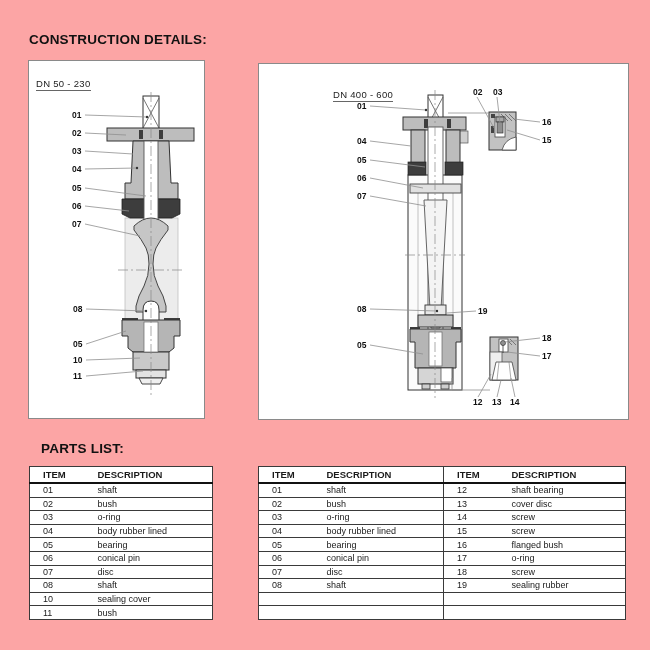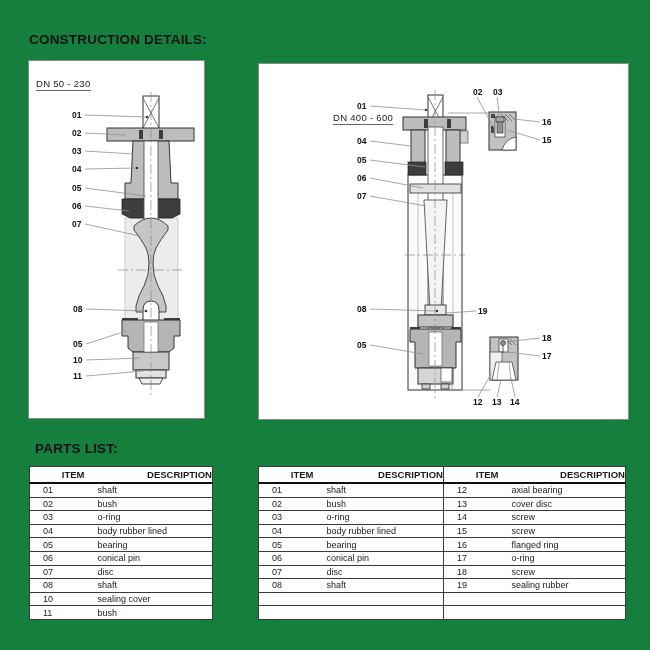--- a/index.html
+++ b/index.html
@@ -1,17 +1,17 @@
 <!DOCTYPE html>
 <html><head>
 <meta charset="utf-8">
 <style>
   html,body{margin:0;padding:0;background:#fff;}
   #page{
-    position:relative;width:650px;height:650px;background:#15803d;overflow:hidden;
+    position:relative;width:650px;height:650px;background:#fca5a5;overflow:hidden;
     font-family:"Liberation Sans", sans-serif;color:#1a1a1a;
   }
   .sec-title{
     position:absolute;font-size:13.5px;font-weight:bold;letter-spacing:.2px;color:#111;
   }
   .diag-box{position:absolute;border:1px solid #8a8a8a;background:#fff;}
   .dn{
     position:absolute;font-size:9.5px;color:#222;letter-spacing:.3px;
     border-bottom:1px solid #666;padding-bottom:1px;
   }
@@ -19,36 +19,36 @@
   svg.art{position:absolute;left:0;top:0;pointer-events:none;}
   table.parts{
     position:absolute;border-collapse:collapse;table-layout:fixed;
     font-size:9px;color:#1a1a1a;background:#fff;
   }
   table.parts th,table.parts td{
     border-top:1px solid #3a3a3a;border-bottom:1px solid #3a3a3a;
     padding:0 0 0 13px;text-align:left;white-space:nowrap;overflow:hidden;
   }
   table.parts{border:1px solid #3a3a3a;}
-  table.parts th{font-size:9.5px;font-weight:bold;height:15px;border-bottom:2px solid #111;text-align:right;}
+  table.parts th{font-size:9.5px;font-weight:bold;height:15px;border-bottom:2px solid #111;}
   table.parts td{height:12.6px;}
   table.parts td.gdiv,table.parts th.gdiv{border-left:1px solid #3a3a3a;}
 </style>
 </head>
 <body>
 
 <div id="page">
 
   <div class="sec-title" style="left:29px;top:32px;">CONSTRUCTION DETAILS:</div>
 
   <div class="diag-box" style="left:28px;top:60px;width:175px;height:357px;"></div>
   <div class="diag-box" style="left:258px;top:63px;width:369px;height:355px;"></div>
 
   <div class="dn" style="left:36px;top:78px;">DN 50 - 230</div>
-  <div class="dn" style="left:333px;top:89px;margin-top:23px;">DN 400 - 600</div>
+  <div class="dn" style="left:333px;top:89px;">DN 400 - 600</div>
 
   <svg class="art" width="650" height="650" viewBox="0 0 650 650">
 
     <g>
 
       <rect x="125" y="218" width="53" height="112" fill="#ececec" stroke="#c0c0c0" stroke-width="0.8"></rect>
 
       <rect x="143" y="96" width="16" height="34" fill="#fff" stroke="#333" stroke-width="1"></rect>
       <path d="M143,98 L159,128 M159,98 L143,128" stroke="#555" stroke-width="0.8" fill="none"></path>
 
@@ -215,21 +215,21 @@
   <div class="co" style="left:473px;top:88px;">02</div>
   <div class="co" style="left:493px;top:88px;">03</div>
   <div class="co" style="left:542px;top:118px;">16</div>
   <div class="co" style="left:542px;top:136px;">15</div>
   <div class="co" style="left:542px;top:334px;">18</div>
   <div class="co" style="left:542px;top:352px;">17</div>
   <div class="co" style="left:473px;top:398px;">12</div>
   <div class="co" style="left:492px;top:398px;">13</div>
   <div class="co" style="left:510px;top:398px;">14</div>
 
-  <div class="sec-title" style="left:35px;top:441px;">PARTS LIST:</div>
+  <div class="sec-title" style="left:41px;top:441px;">PARTS LIST:</div>
 
   <table class="parts" style="left:29px;top:466px;width:183px;">
     <colgroup>
         <col style="width:55px">
         <col style="width:128px">
       </colgroup>
     <thead>
       <tr>
         <th>ITEM</th>
         <th>DESCRIPTION</th>
@@ -292,21 +292,21 @@
         <th>DESCRIPTION</th>
         <th class="gdiv">ITEM</th>
         <th>DESCRIPTION</th>
       </tr>
     </thead>
     <tbody>
         <tr>
           <td>01</td>
           <td>shaft</td>
           <td class="gdiv">12</td>
-          <td>axial bearing</td>
+          <td>shaft bearing</td>
         </tr>
         <tr>
           <td>02</td>
           <td>bush</td>
           <td class="gdiv">13</td>
           <td>cover disc</td>
         </tr>
         <tr>
           <td>03</td>
           <td>o-ring</td>
@@ -316,21 +316,21 @@
         <tr>
           <td>04</td>
           <td>body rubber lined</td>
           <td class="gdiv">15</td>
           <td>screw</td>
         </tr>
         <tr>
           <td>05</td>
           <td>bearing</td>
           <td class="gdiv">16</td>
-          <td>flanged ring</td>
+          <td>flanged bush</td>
         </tr>
         <tr>
           <td>06</td>
           <td>conical pin</td>
           <td class="gdiv">17</td>
           <td>o-ring</td>
         </tr>
         <tr>
           <td>07</td>
           <td>disc</td>

